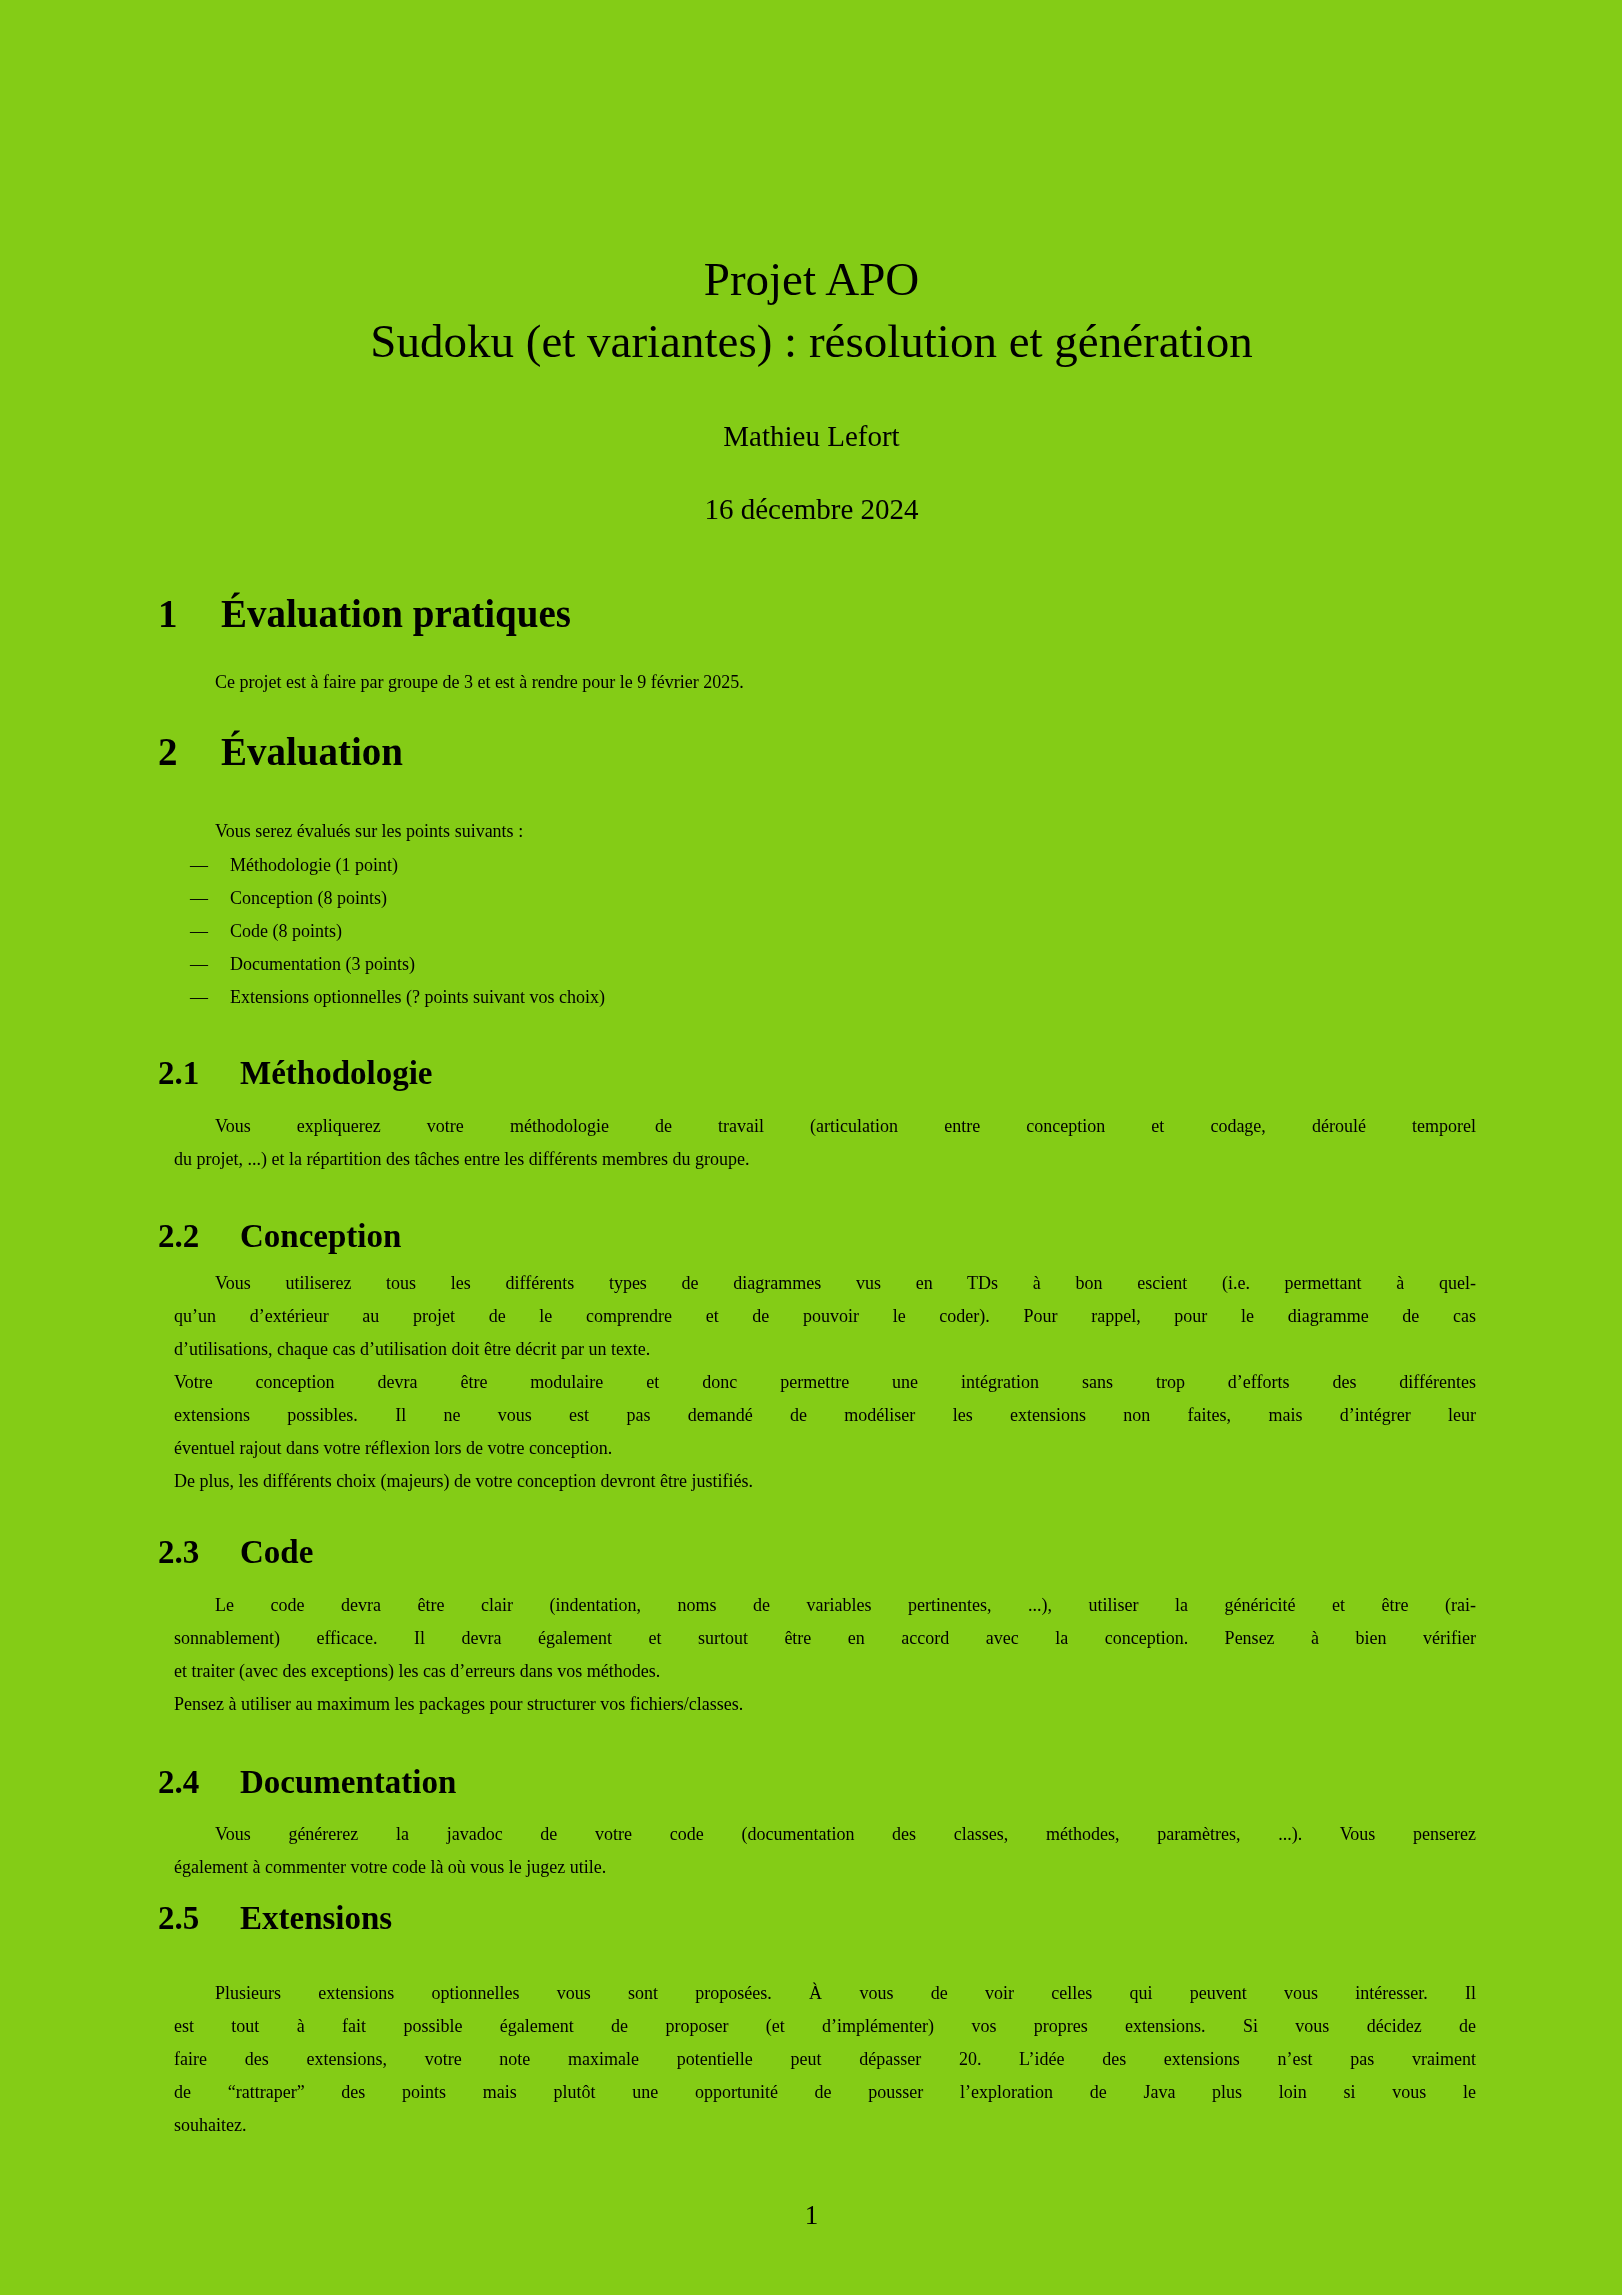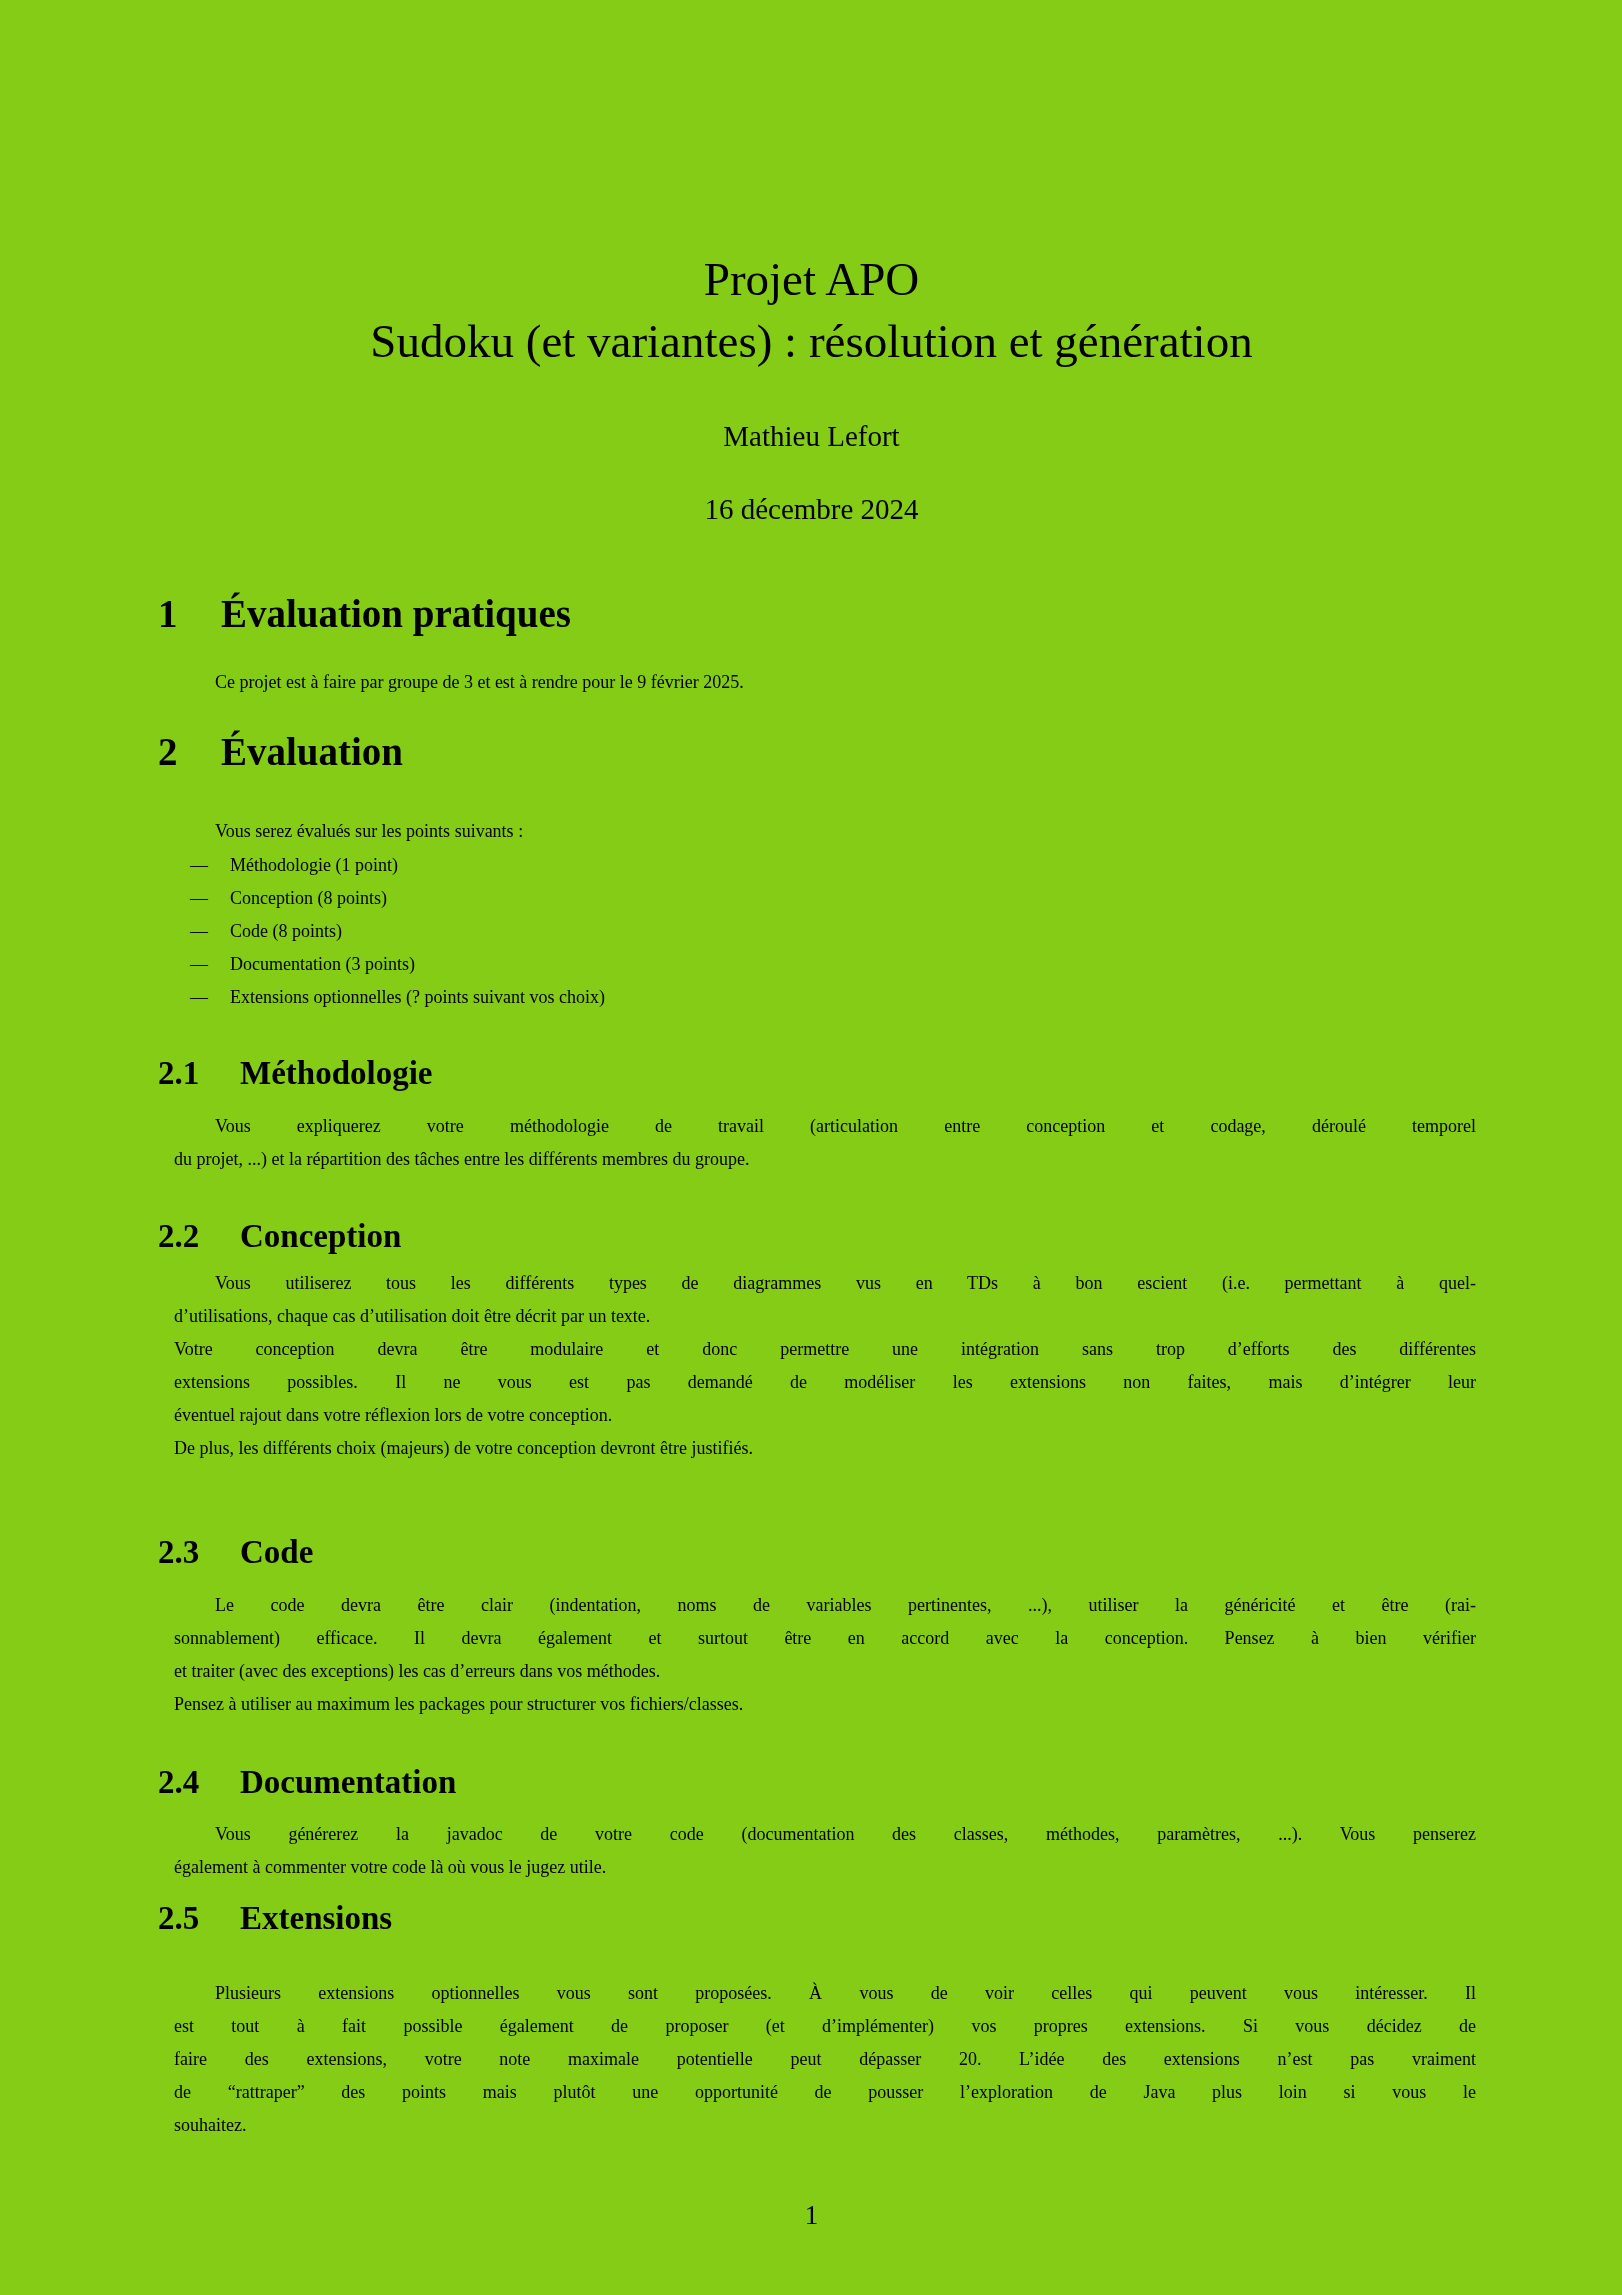--- a/index.html
+++ b/index.html
@@ -137,20 +137,21 @@
   <div id="p-s21" class="textblock">
     <div class="line indent">Vous expliquerez votre méthodologie de travail (articulation entre conception et codage, déroulé temporel</div>
     <div class="line last">du projet, ...) et la répartition des tâches entre les différents membres du groupe.</div>
   </div>
 
   <div id="h-s22" class="heading h-sub">
     <span class="num">2.2</span><span>Conception</span>
   </div>
   <div id="p-s22" class="textblock">
     <div class="line indent">Vous utiliserez tous les différents types de diagrammes vus en TDs à bon escient (i.e. permettant à quel-</div>
+    <div class="line">qu’un d’extérieur au projet de le comprendre et de pouvoir le coder). Pour rappel, pour le diagramme de cas</div>
     <div class="line last">d’utilisations, chaque cas d’utilisation doit être décrit par un texte.</div>
     <div class="line">Votre conception devra être modulaire et donc permettre une intégration sans trop d’efforts des différentes</div>
     <div class="line">extensions possibles. Il ne vous est pas demandé de modéliser les extensions non faites, mais d’intégrer leur</div>
     <div class="line last">éventuel rajout dans votre réflexion lors de votre conception.</div>
     <div class="line last">De plus, les différents choix (majeurs) de votre conception devront être justifiés.</div>
   </div>
 
   <div id="h-s23" class="heading h-sub">
     <span class="num">2.3</span><span>Code</span>
   </div>

